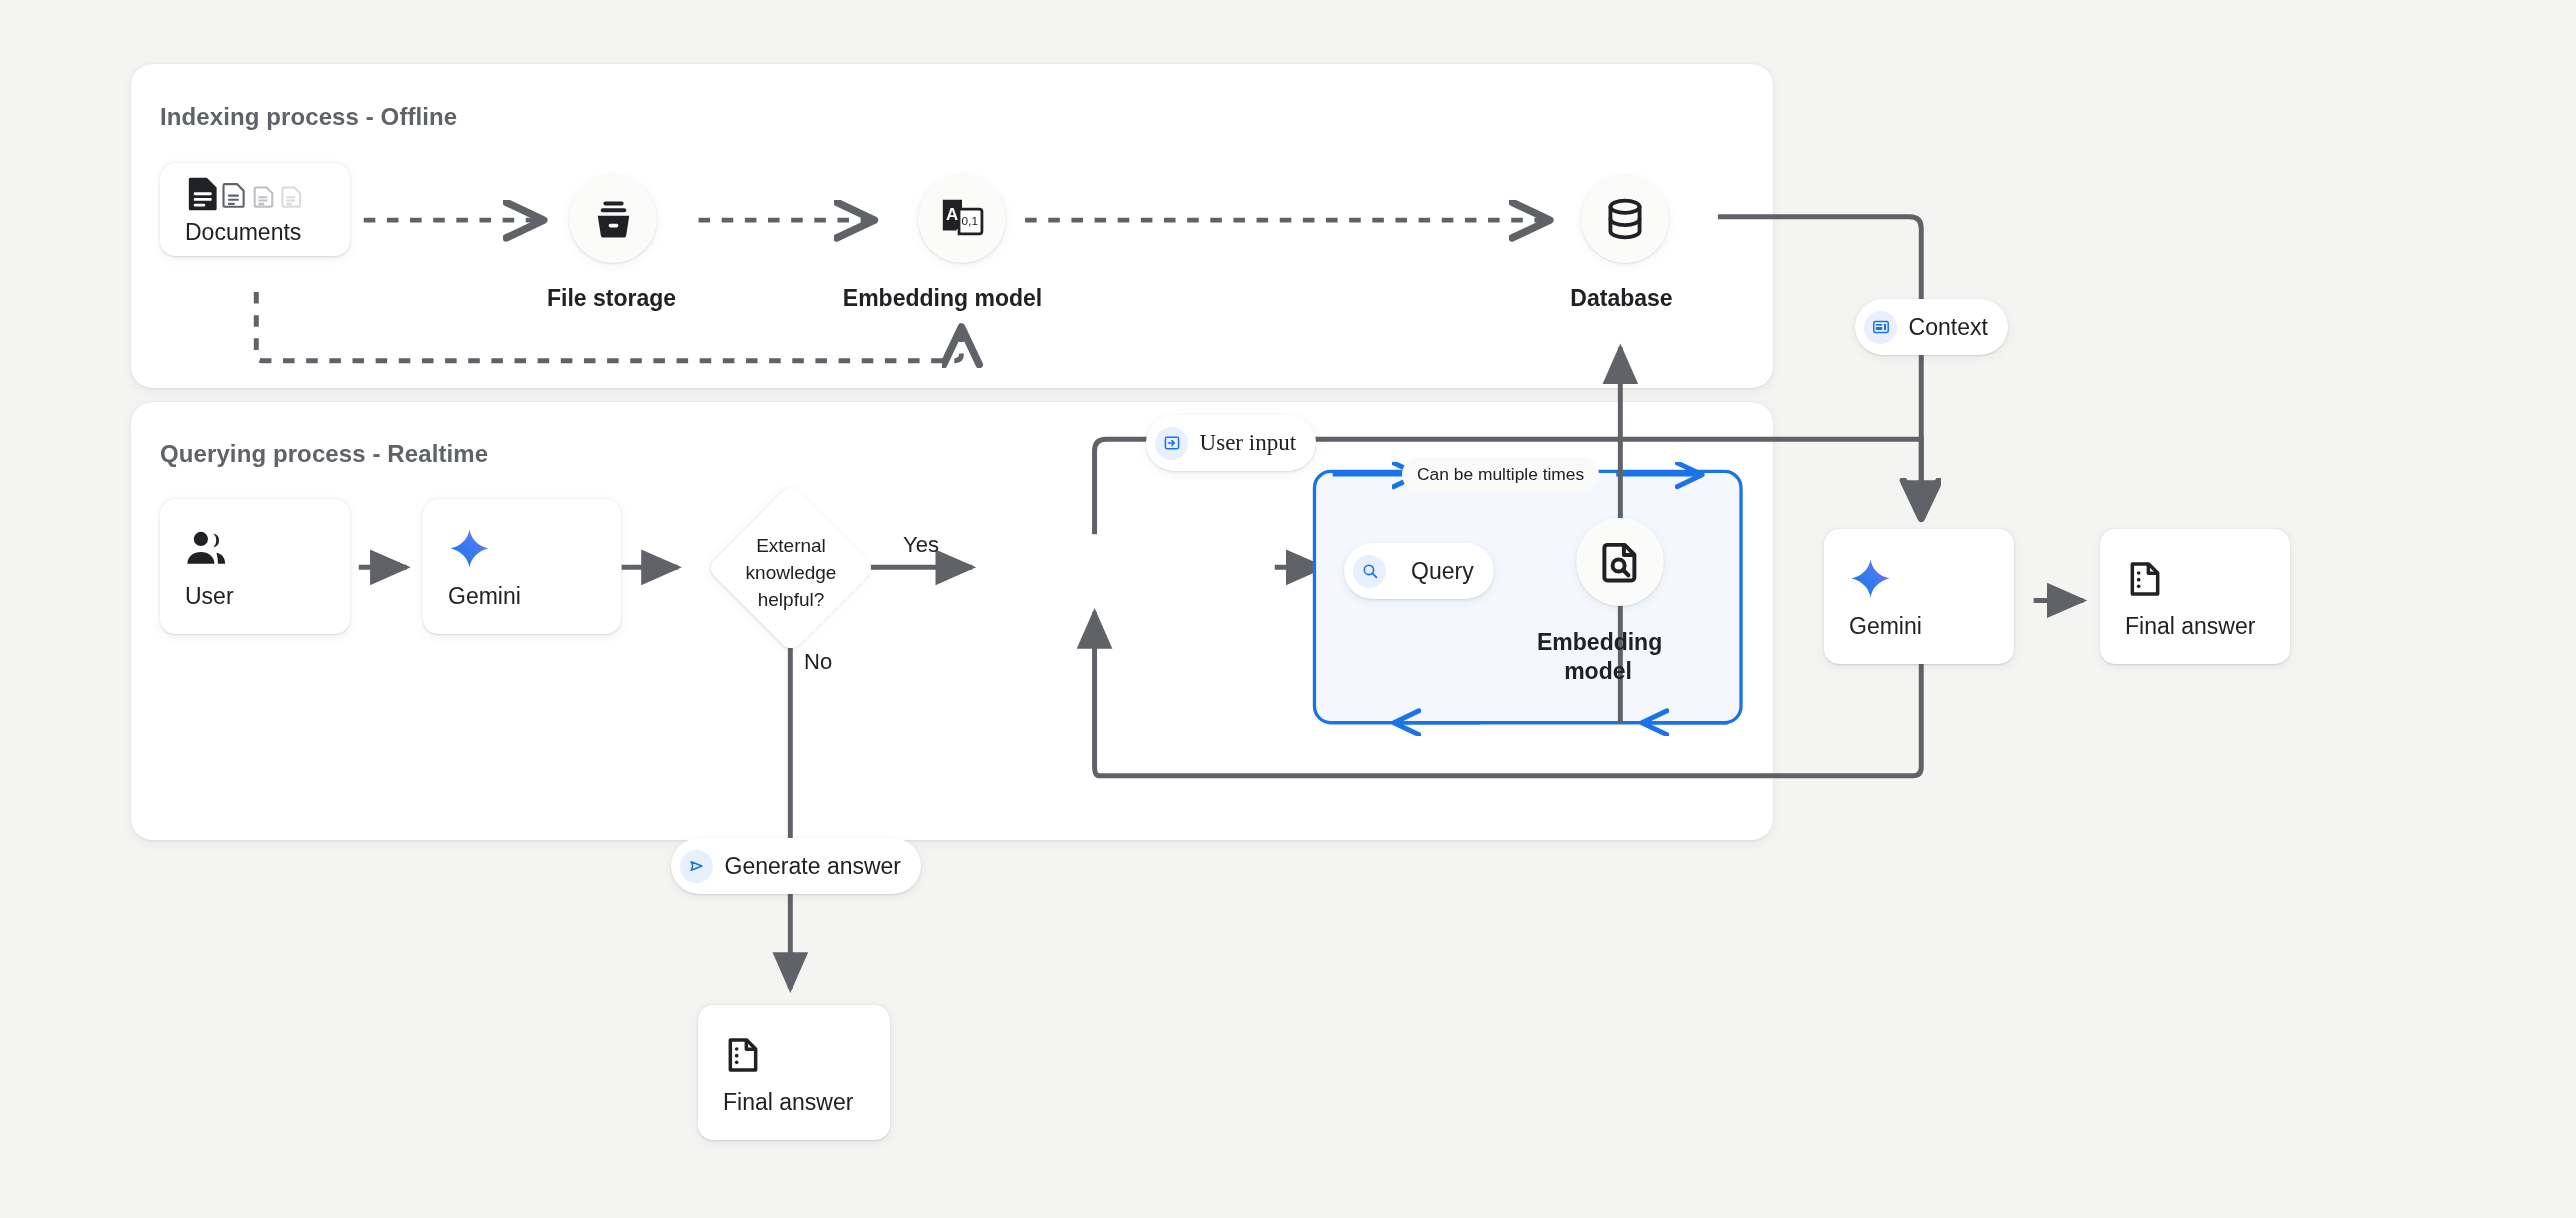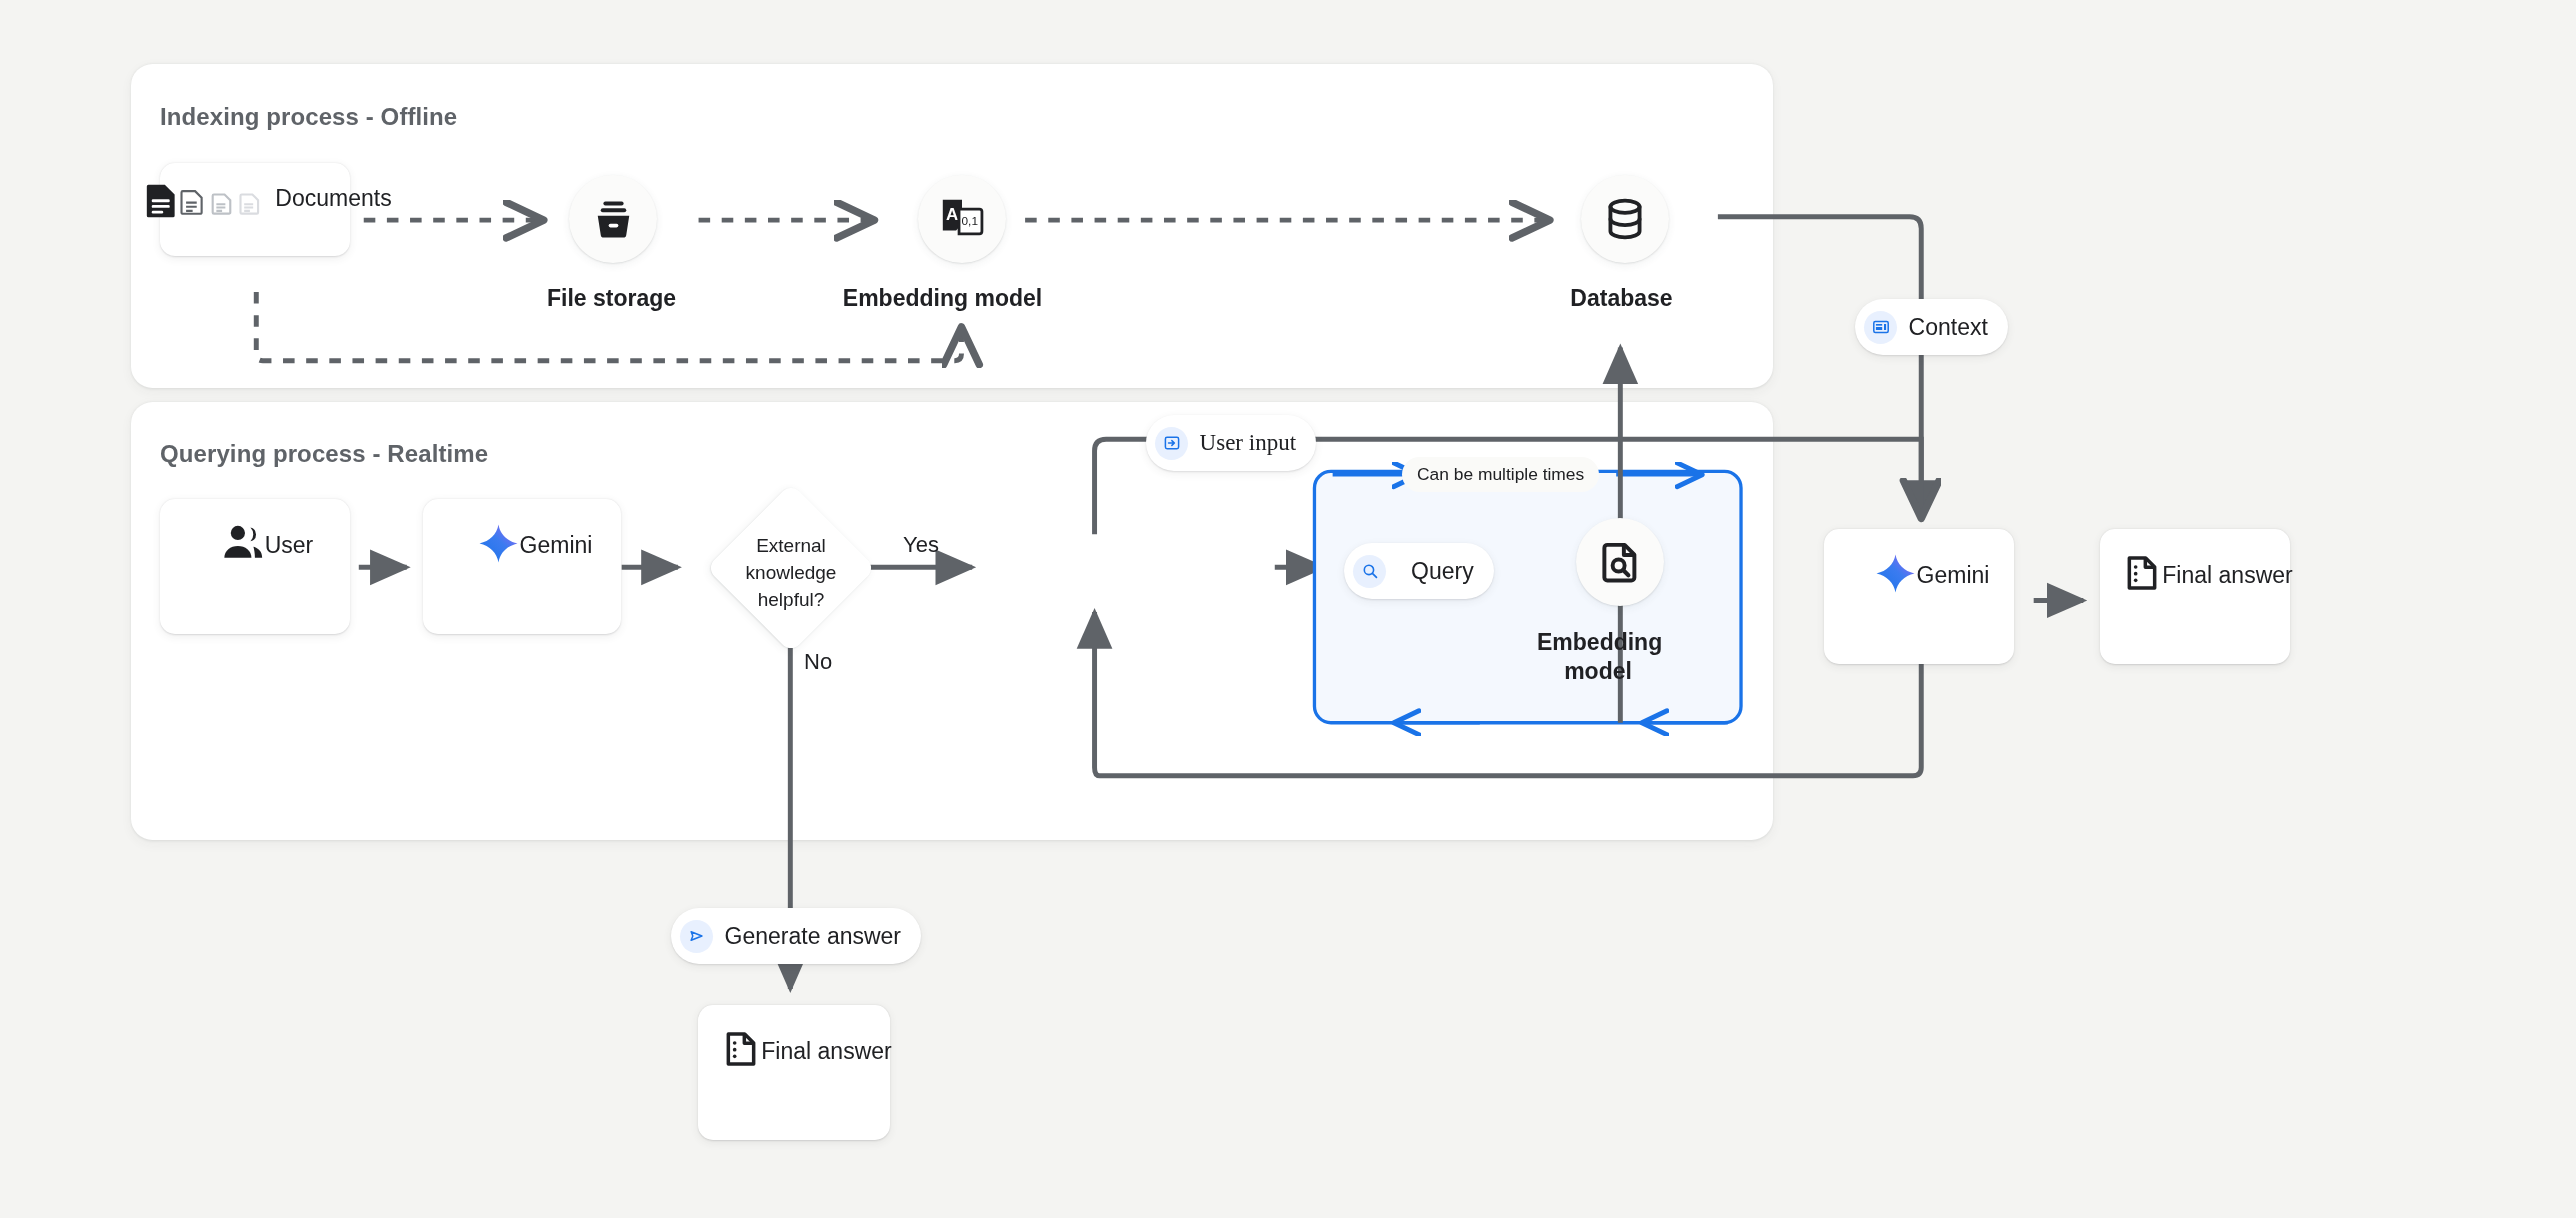--- a/index.html
+++ b/index.html
@@ -7,21 +7,21 @@
        font-family:"Liberation Sans","DejaVu Sans",sans-serif;color:#202124;}
   #stage{position:absolute;inset:0;}
 
   .panel{position:absolute;background:#ffffff;border-radius:21.5px;
          box-shadow:0 0.8px 2.5px rgba(60,64,67,.10),0 3.3px 11.6px rgba(60,64,67,.05);}
   .panel-title{position:absolute;font-size:24px;font-weight:700;color:#5f6368;
                letter-spacing:0.1px;white-space:nowrap;}
 
   .card{position:absolute;background:#fff;border-radius:15px;
         box-shadow:0 0.8px 1.7px rgba(60,64,67,.16),0 2.5px 8.3px rgba(60,64,67,.08);
-        display:flex;flex-direction:row;justify-content:center;
+        display:flex;flex-direction:column;justify-content:center;
         box-sizing:border-box;padding:21.5px 0 18px 25px;}
   .card .lbl{font-size:23px;color:#202124;white-space:nowrap;margin-top:11.6px;}
   .card .ico{height:45px;display:flex;align-items:center;}
 
   .circle{position:absolute;width:88px;height:88px;border-radius:50%;
           background:#fbfbfa;box-shadow:0 0.8px 1.7px rgba(60,64,67,.14),0 2.5px 8.3px rgba(60,64,67,.07);
           display:flex;align-items:center;justify-content:center;}
   .circ-lbl{position:absolute;font-size:23px;color:#202124;text-align:center;
             white-space:nowrap;font-weight:bold;}
   .circ-lbl.two{white-space:normal;line-height:1.25;}
@@ -276,21 +276,21 @@
         <path d="M4.4 3 h9.8 L19.6 8.4 V21 H4.4 Z" fill="none" stroke="#202124" stroke-width="2.1" stroke-linejoin="round"></path>
         <path d="M14 3.2 V8.6 h5.4" fill="none" stroke="#202124" stroke-width="2.1" stroke-linejoin="round"></path>
         <circle cx="8.2" cy="8.4" r="1.1" fill="#202124"></circle>
         <circle cx="8.2" cy="12.4" r="1.1" fill="#202124"></circle>
         <circle cx="8.2" cy="16.4" r="1.1" fill="#202124"></circle>
       </svg>
     </div>
     <div class="lbl">Final answer</div>
   </div>
 
-  <div class="pill" style="left:671px;top:908px;">
+  <div class="pill" style="left:671px;top:838px;">
     <span class="chip">
       <svg width="18" height="18" viewBox="0 0 24 24">
         <path d="M4.2 6.4 L18.6 12 L4.2 17.6 L6.4 12 Z" fill="none" stroke="#1a73e8" stroke-width="2" stroke-linejoin="round"></path>
       </svg>
     </span>
     <span>Generate answer</span>
   </div>
 
   <div class="card" style="left:698px;top:1005px;width:192px;height:135px;">
     <div class="ico">

